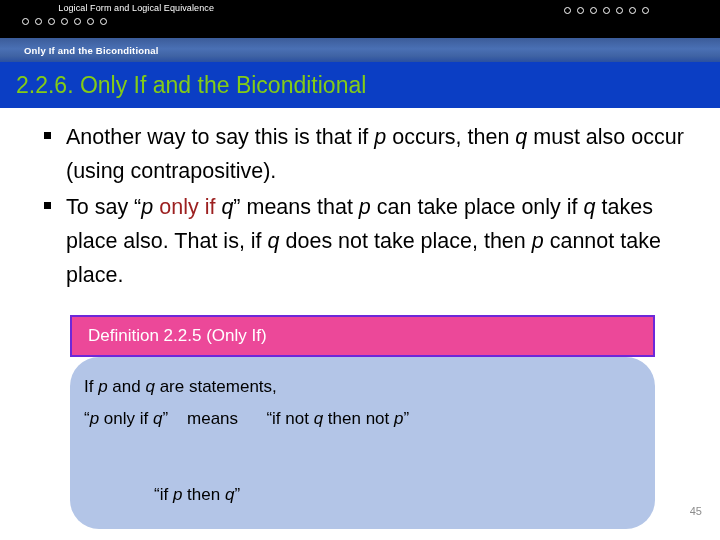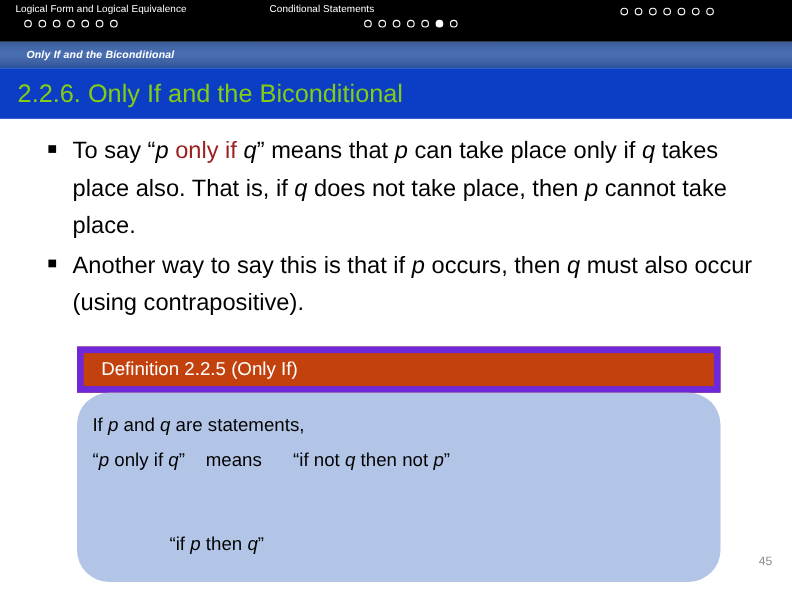--- a/index.html
+++ b/index.html
@@ -19,21 +19,21 @@
   .topbar {
     position: absolute;
     left: 0; top: 0;
     width: 720px;
     height: 38px;
     background: #000000;
   }
   .nav-group {
     position: absolute;
     top: 3px;
-    text-align: left;
+    text-align: right;
     color: #ffffff;
   }
   .nav-group.g1 { left: 14px;  width: 200px; }
   .nav-group.g2 { left: 245px; width: 175px; }
   .nav-group.g3 { left: 455px; width: 200px; }
 
   .nav-label {
     font-size: 9px;
     line-height: 11px;
     color: #ffffff;
@@ -64,21 +64,20 @@
 
   
   .subbar {
     position: absolute;
     left: 0; top: 38px;
     width: 720px;
     height: 24px;
     background: linear-gradient(to bottom, #3b5c99 0%, #4a70b4 45%, #3f63a4 75%, #2a50a0 100%);
     display: flex;
     align-items: center;
-    font-style: italic;
   }
   .subbar-text {
     color: #ffffff;
     font-size: 9.5px;
     font-weight: bold;
     padding-left: 24px;
     letter-spacing: 0.2px;
     white-space: nowrap;
   }
 
@@ -141,22 +140,22 @@
   .red { color: #9c2020; }
 
   
   .defbox {
     position: absolute;
     left: 70px;
     top: 315px;
     width: 585px;
   }
   .def-header {
-    background: #c2410c;
-    border: 6px solid #6d28d9;
+    background: #ec4899;
+    border: 2px solid #6d28d9;
     box-sizing: border-box;
     height: 42px;
     display: flex;
     align-items: center;
   }
   .def-header-text {
     color: #ffffff;
     font-size: 17px;
     padding-left: 16px;
     white-space: nowrap;
@@ -195,32 +194,20 @@
     <div class="nav-dots">
         <div class="dot"></div>
         <div class="dot"></div>
         <div class="dot"></div>
         <div class="dot"></div>
         <div class="dot"></div>
         <div class="dot"></div>
         <div class="dot"></div>
       </div>
   </div>
-  <div class="nav-group g2">
-    <div class="nav-label">Conditional Statements</div>
-    <div class="nav-dots">
-        <div class="dot"></div>
-        <div class="dot"></div>
-        <div class="dot"></div>
-        <div class="dot"></div>
-        <div class="dot"></div>
-        <div class="dot filled"></div>
-        <div class="dot"></div>
-      </div>
-  </div>
   <div class="nav-group g3">
     <div class="nav-dots">
         <div class="dot"></div>
         <div class="dot"></div>
         <div class="dot"></div>
         <div class="dot"></div>
         <div class="dot"></div>
         <div class="dot"></div>
         <div class="dot"></div>
       </div>
@@ -231,25 +218,25 @@
   <div class="subbar-text">Only If and the Biconditional</div>
 </div>
 
 <div class="titlebar">
   <div class="titlebar-text">2.2.6. Only If and the Biconditional</div>
 </div>
 
 <div class="content">
   <div class="bullet-row">
     <div class="bullet-mark"><span class="bullet-sq"></span></div>
-    <div class="bullet-text"><span>To say “</span><i>p</i><span> </span><span class="red">only if</span><span> </span><i>q</i><span>” means that </span><i>p</i><span> can take place only if </span><i>q</i><span> takes place also. That is, if </span><i>q</i><span> does not take place, then </span><i>p</i><span> cannot take place.</span></div>
+    <div class="bullet-text"><span>Another way to say this is that if </span><i>p</i><span> occurs, then </span><i>q</i><span> must also occur (using contrapositive).</span></div>
   </div>
   <div class="bullet-row">
     <div class="bullet-mark"><span class="bullet-sq"></span></div>
-    <div class="bullet-text"><span>Another way to say this is that if </span><i>p</i><span> occurs, then </span><i>q</i><span> must also occur (using contrapositive).</span></div>
+    <div class="bullet-text"><span>To say “</span><i>p</i><span> </span><span class="red">only if</span><span> </span><i>q</i><span>” means that </span><i>p</i><span> can take place only if </span><i>q</i><span> takes place also. That is, if </span><i>q</i><span> does not take place, then </span><i>p</i><span> cannot take place.</span></div>
   </div>
 </div>
 
 <div class="defbox">
   <div class="def-header">
     <div class="def-header-text">Definition 2.2.5 (Only If)</div>
   </div>
   <div class="def-body">
     <div class="def-line"><span>If </span><i>p</i><span> and </span><i>q</i><span> are statements,</span></div>
     <div class="def-line def-indent-1"><span>“</span><i>p</i><span> only if </span><i>q</i><span>”    means      “if not </span><i>q</i><span> then not </span><i>p</i><span>”</span></div>

